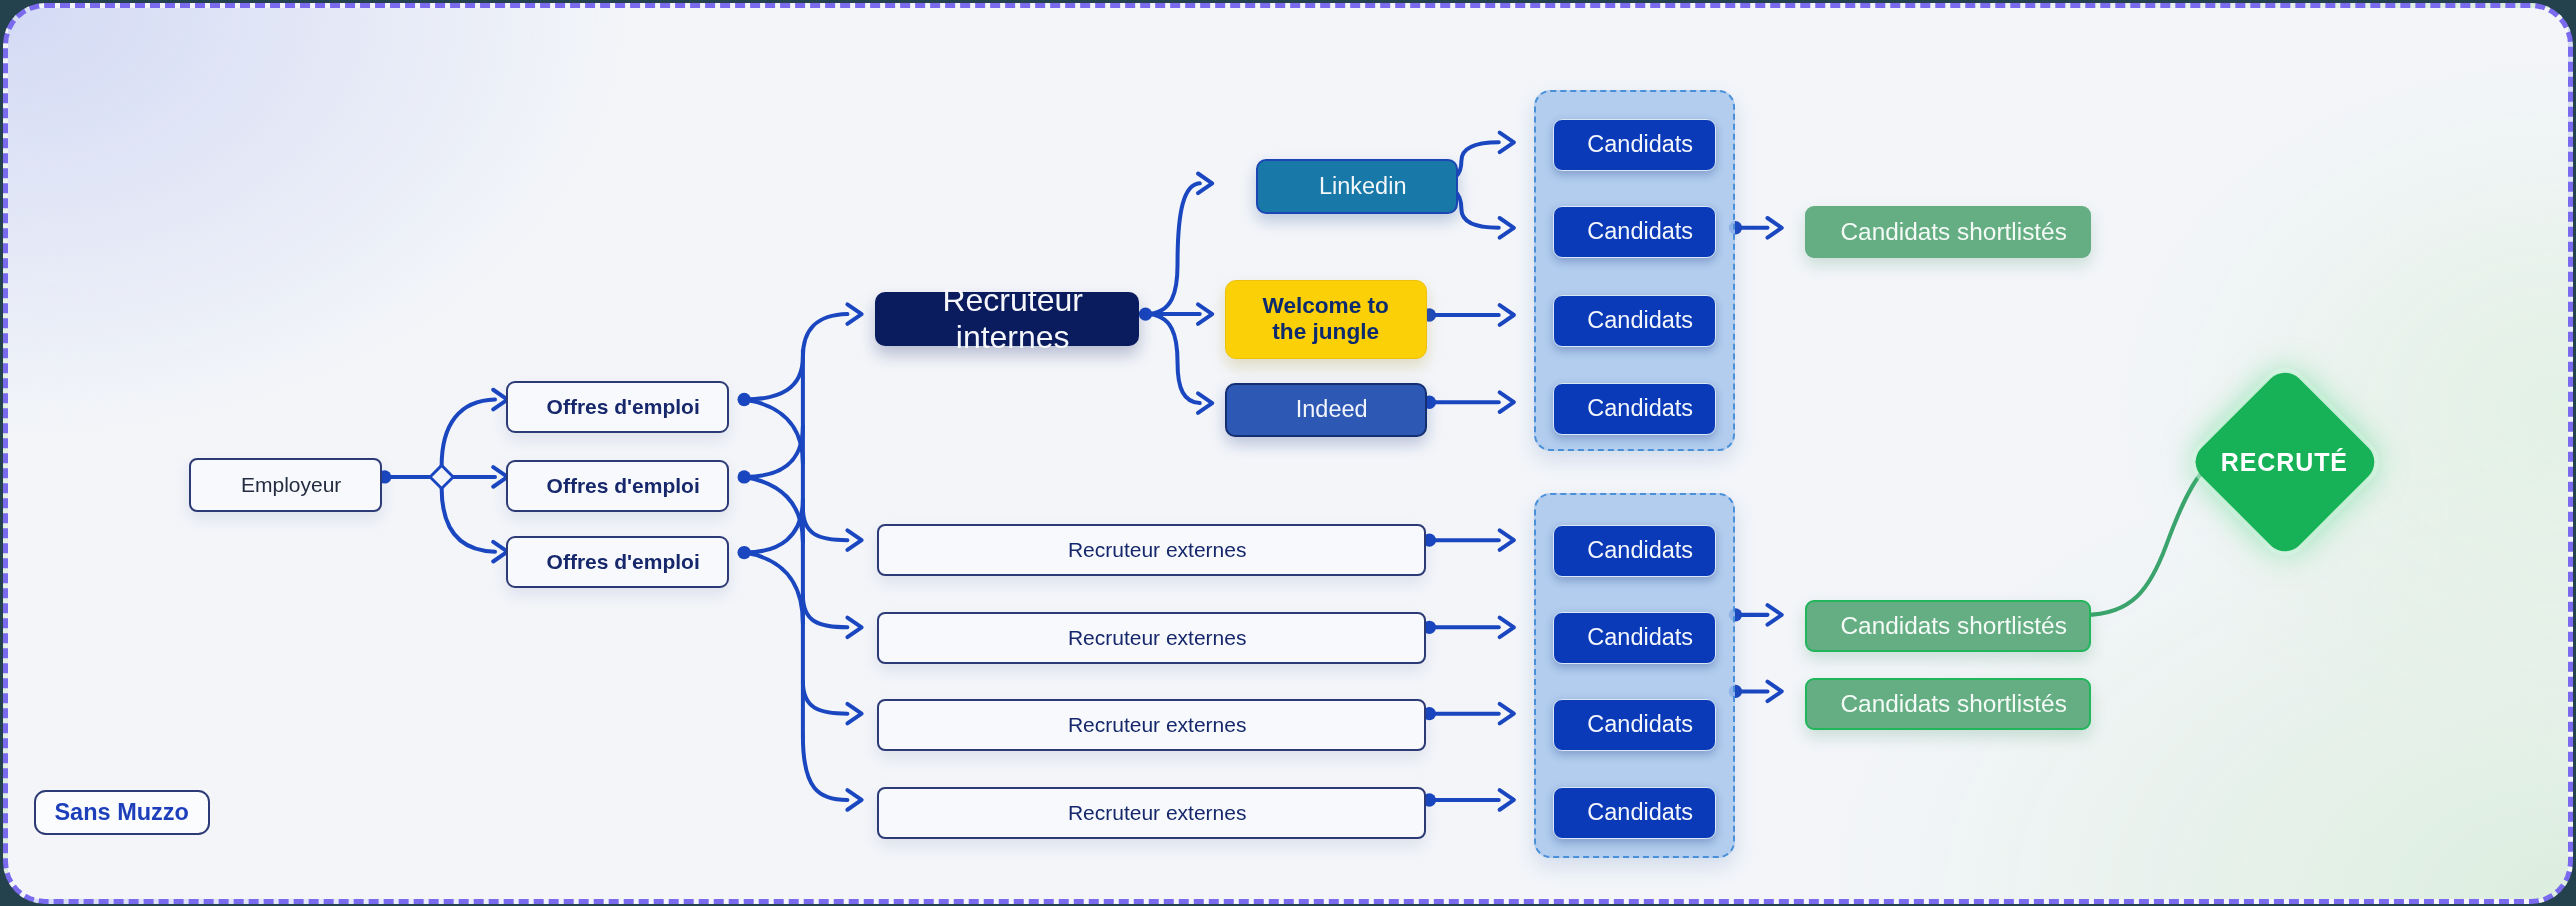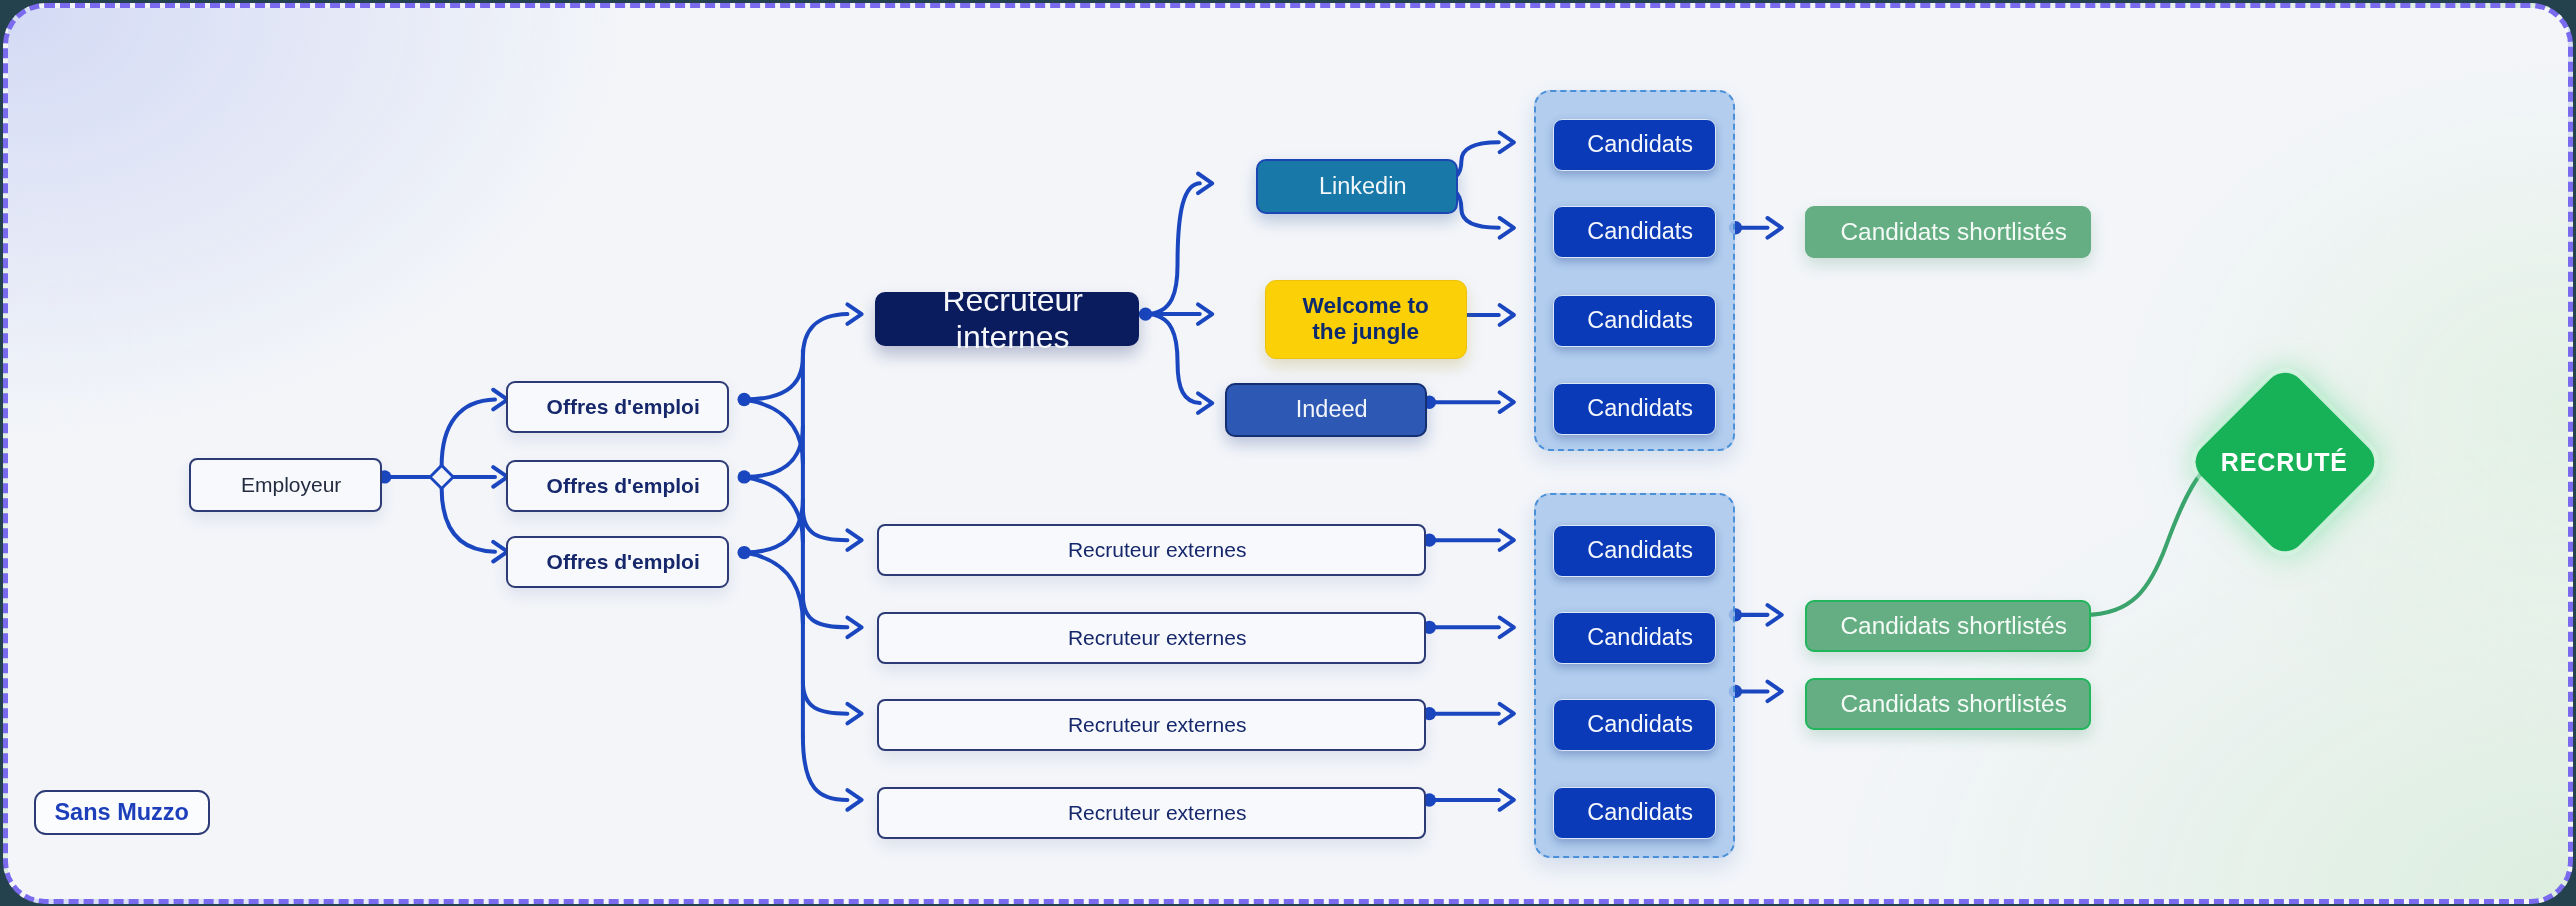--- a/index.html
+++ b/index.html
@@ -47,21 +47,20 @@
   .linkedin {
     background:#1878a8; color:#f2f7fa; font-size:23.5px;
     border:2.3px solid #1b46b4; border-radius:10px;
     box-shadow:0 7.2px 14.5px rgba(20,70,140,0.25);
   }
   .wtj {
     background:#fcd007; color:#0c2a6e; font-size:22.6px; font-weight:600;
     border:1.8px solid #edc20b; border-radius:11px;
     box-shadow:0 7.2px 14.5px rgba(160,130,10,0.22);
     padding:4px 27px;
-    margin-left:40px;
   }
   .indeed {
     background:#2d58b4; color:#f2f5fb; font-size:23.5px;
     border:2.3px solid #132f72; border-radius:10px;
     box-shadow:0 7.2px 14.5px rgba(20,50,130,0.25);
   }
   .group {
     position:absolute; border-radius:16.3px;
     background:rgba(166,198,236,0.85);
     border:2.7px dashed #4a90d9;

